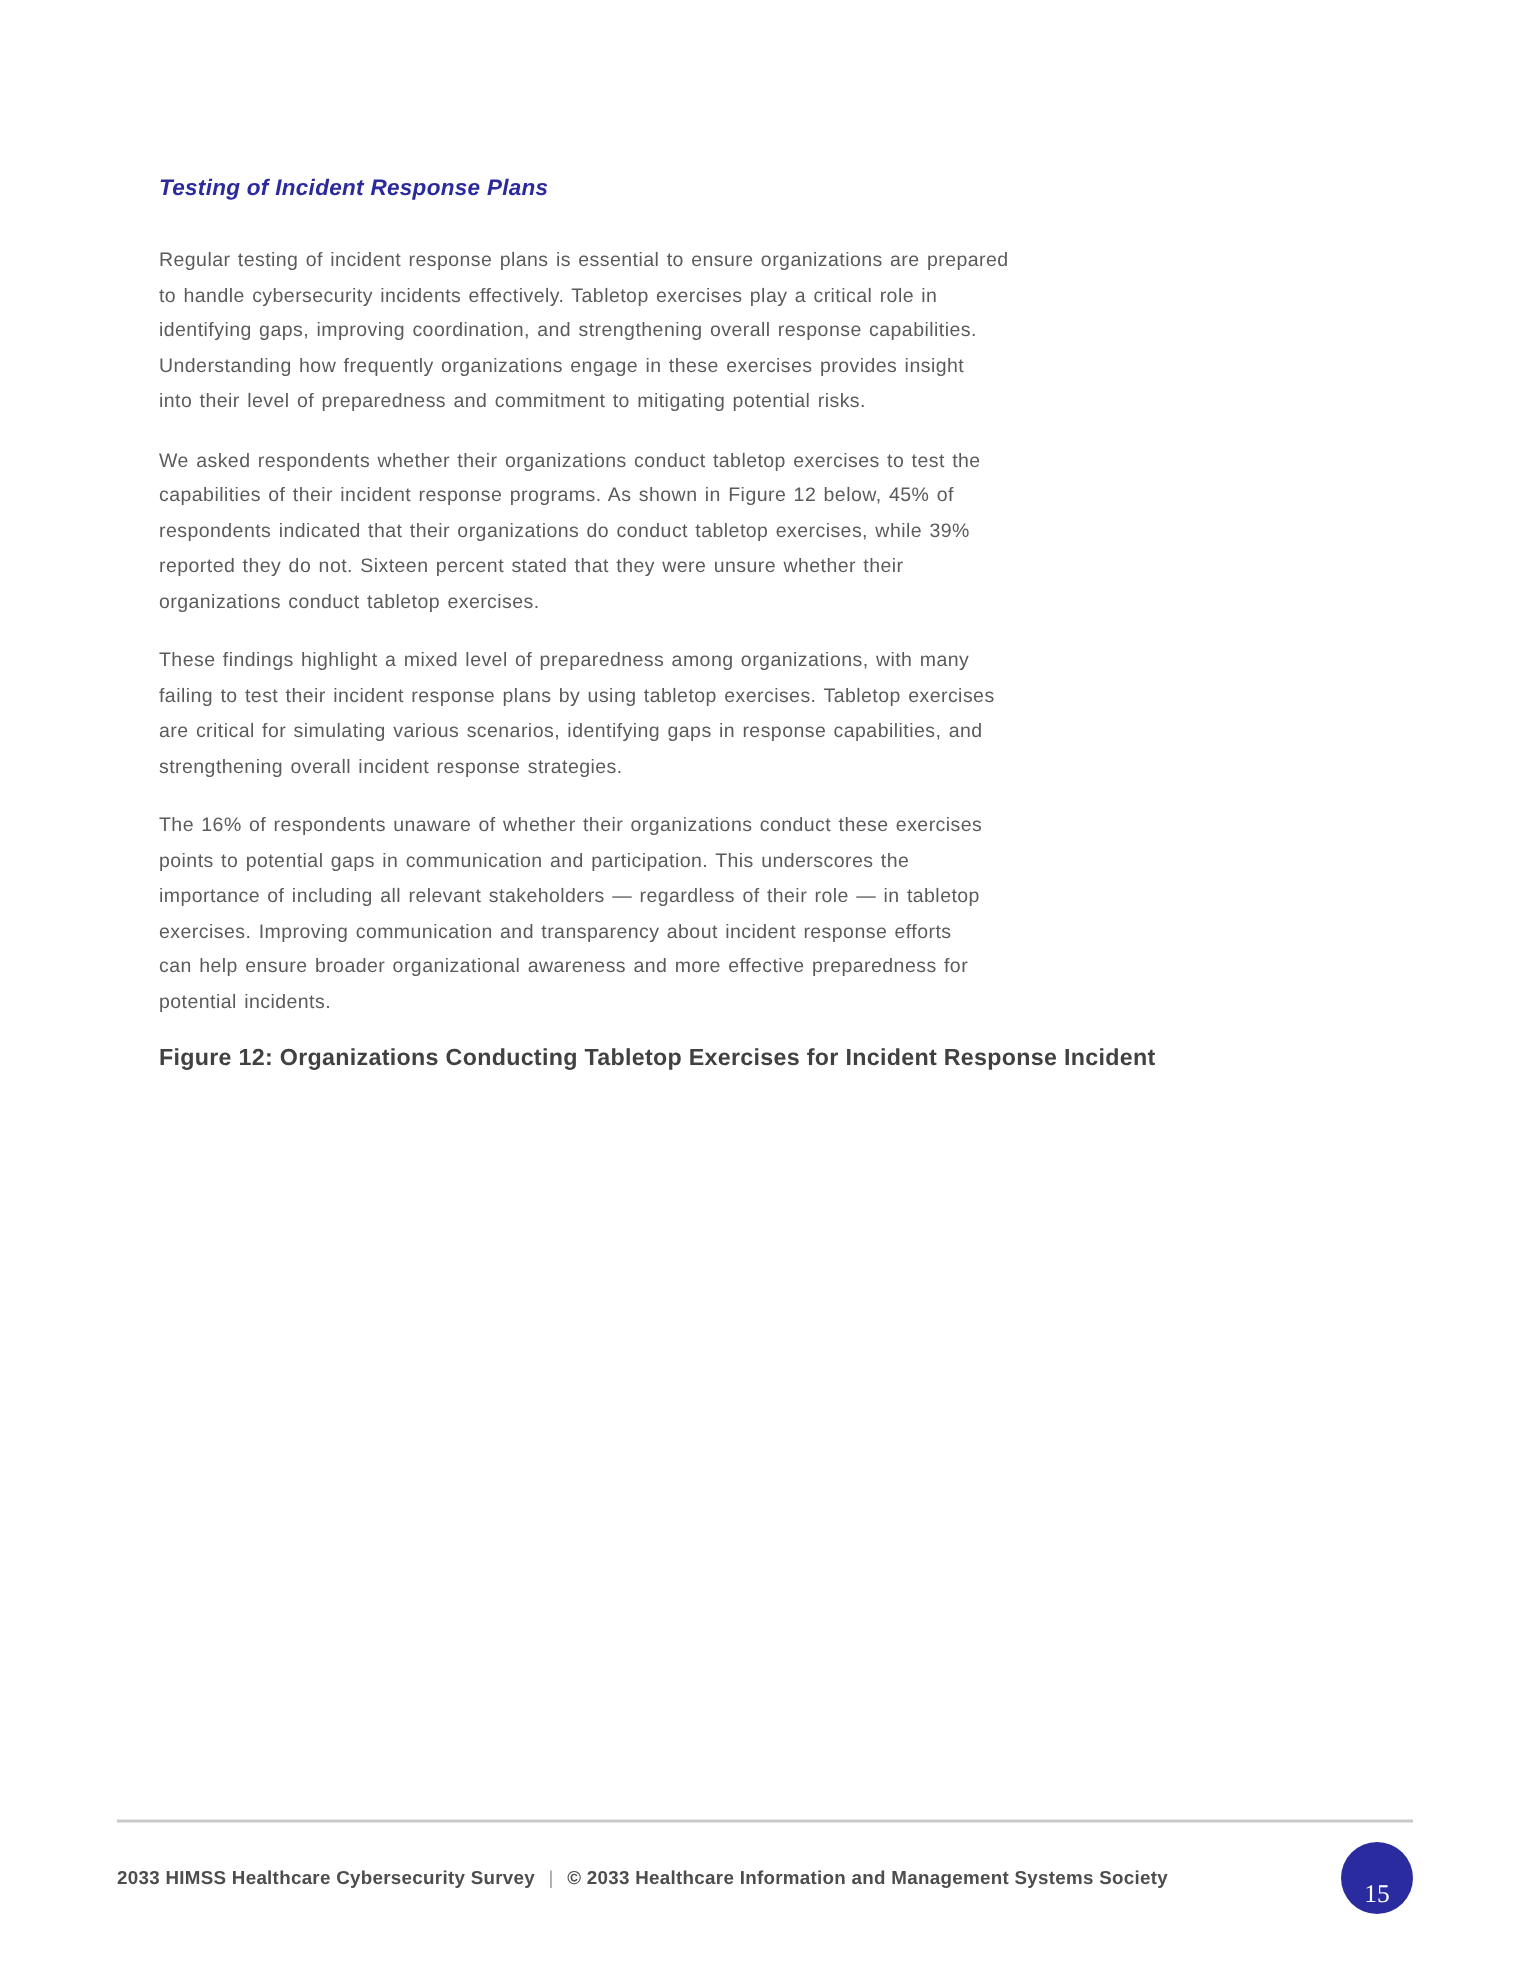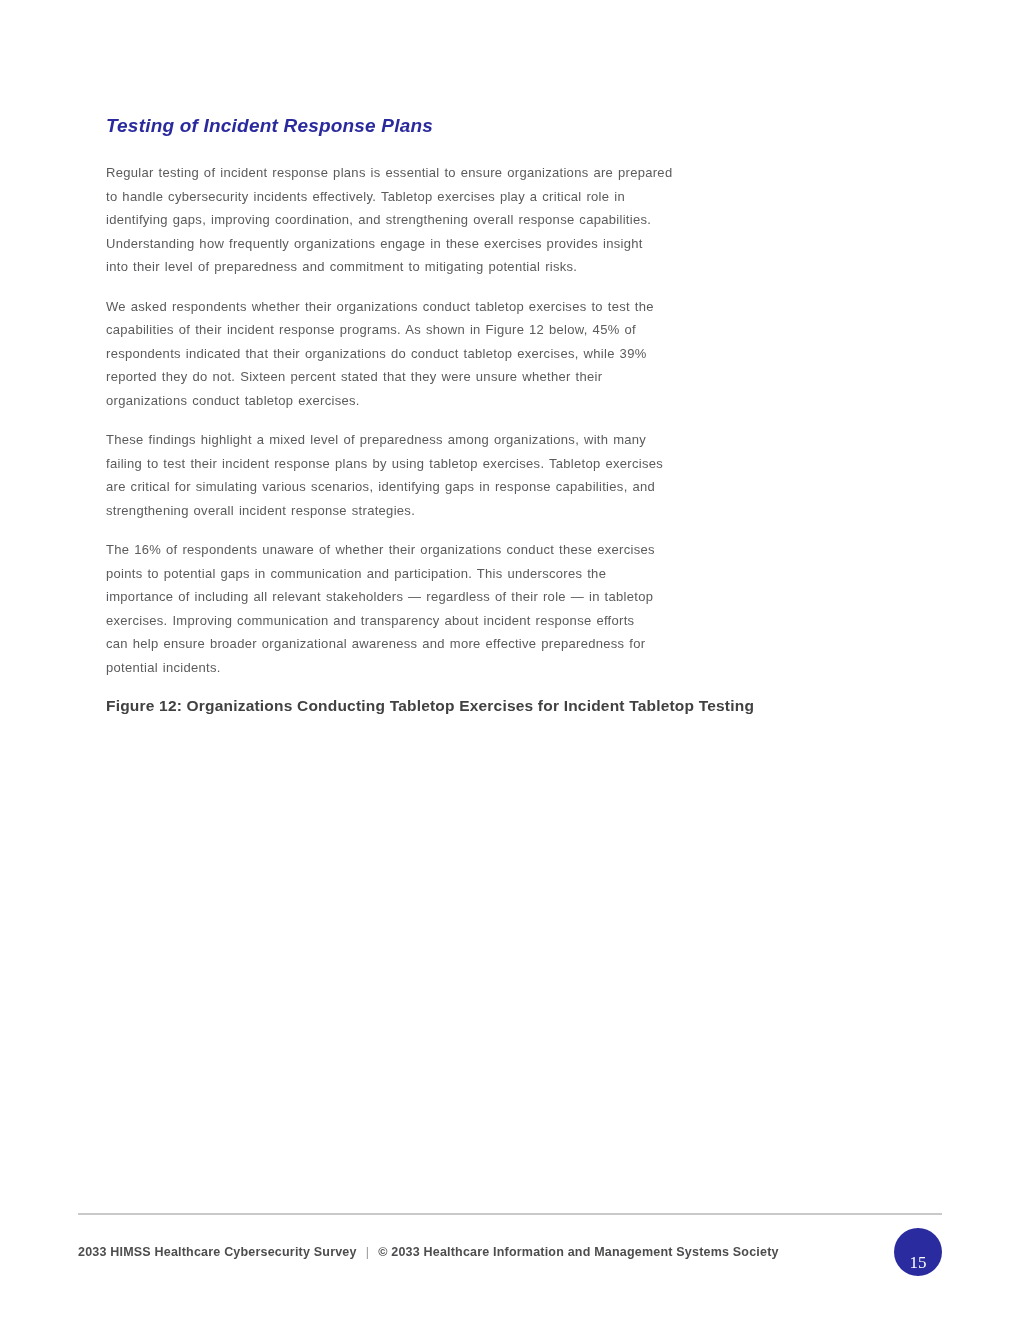--- a/index.html
+++ b/index.html
@@ -13,21 +13,21 @@
     font-family: "Liberation Sans", sans-serif;
     overflow: hidden;
   }
   .content {
     position: absolute;
     left: 106px;
     top: 113px;
     width: 812px;
   }
   .doc-title {
-    font-size: 19px;
+    font-size: 15px;
     line-height: 26px;
     font-weight: bold;
     font-style: italic;
     color: #2A2A9E;
     letter-spacing: 0.2px;
     margin-bottom: 22px;
   }
   .para {
     font-size: 13px;
     line-height: 23.5px;
@@ -128,21 +128,21 @@
 failing to test their incident response plans by using tabletop exercises. Tabletop exercises
 are critical for simulating various scenarios, identifying gaps in response capabilities, and
 strengthening overall incident response strategies.</p>
     <p class="para">The 16% of respondents unaware of whether their organizations conduct these exercises
 points to potential gaps in communication and participation. This underscores the
 importance of including all relevant stakeholders — regardless of their role — in tabletop
 exercises. Improving communication and transparency about incident response efforts
 can help ensure broader organizational awareness and more effective preparedness for
 potential incidents.</p>
 
-    <div class="figure-caption">Figure 12: Organizations Conducting Tabletop Exercises for Incident Tabletop Testing</div>
+    <div class="figure-caption">Figure 12: Organizations Conducting Tabletop Exercises for Incident Response Incident</div>
 
   </div>
 
   <div class="footer-rule"></div>
 
   <div class="footer">
     <div class="footer-text">
       <span>2033 HIMSS Healthcare Cybersecurity Survey</span>
       <span class="footer-sep">|</span>
       <span>© 2033 Healthcare Information and Management Systems Society</span>

